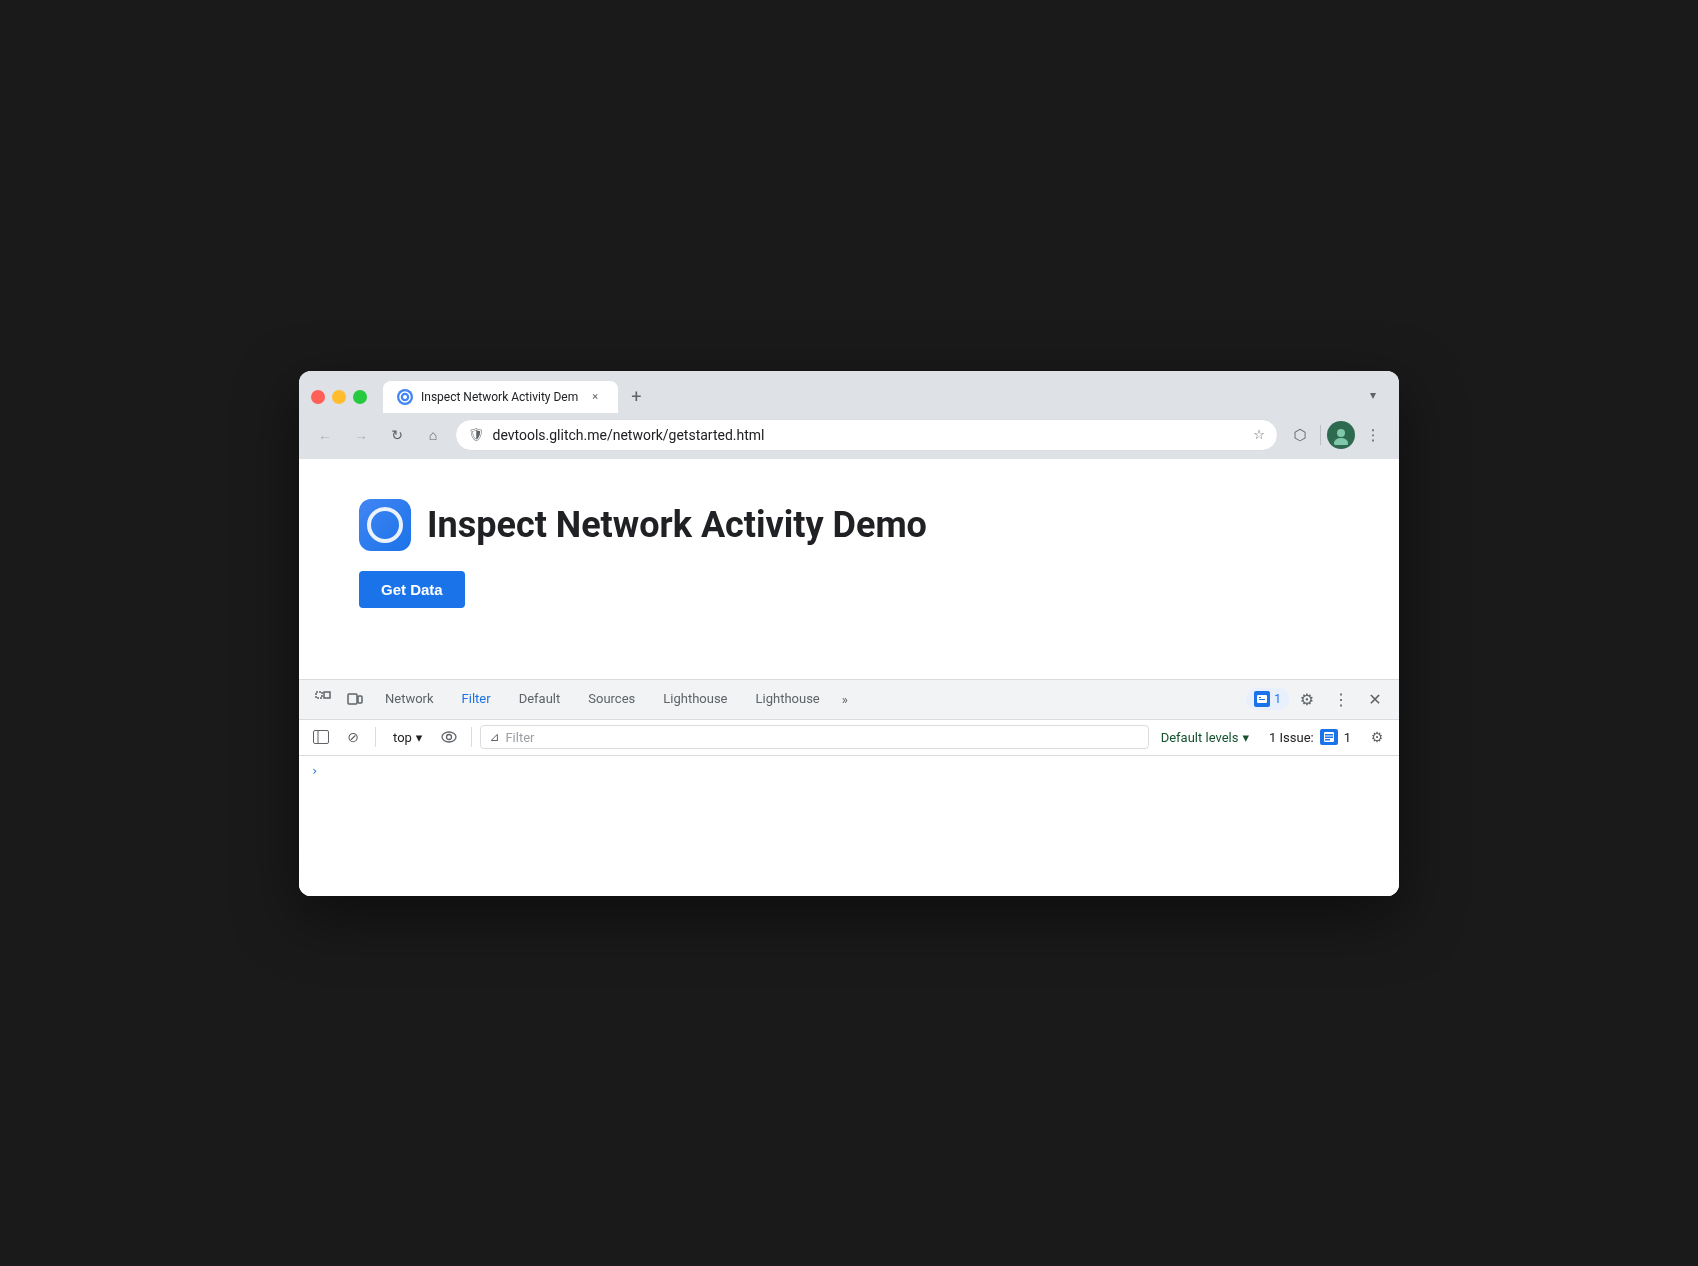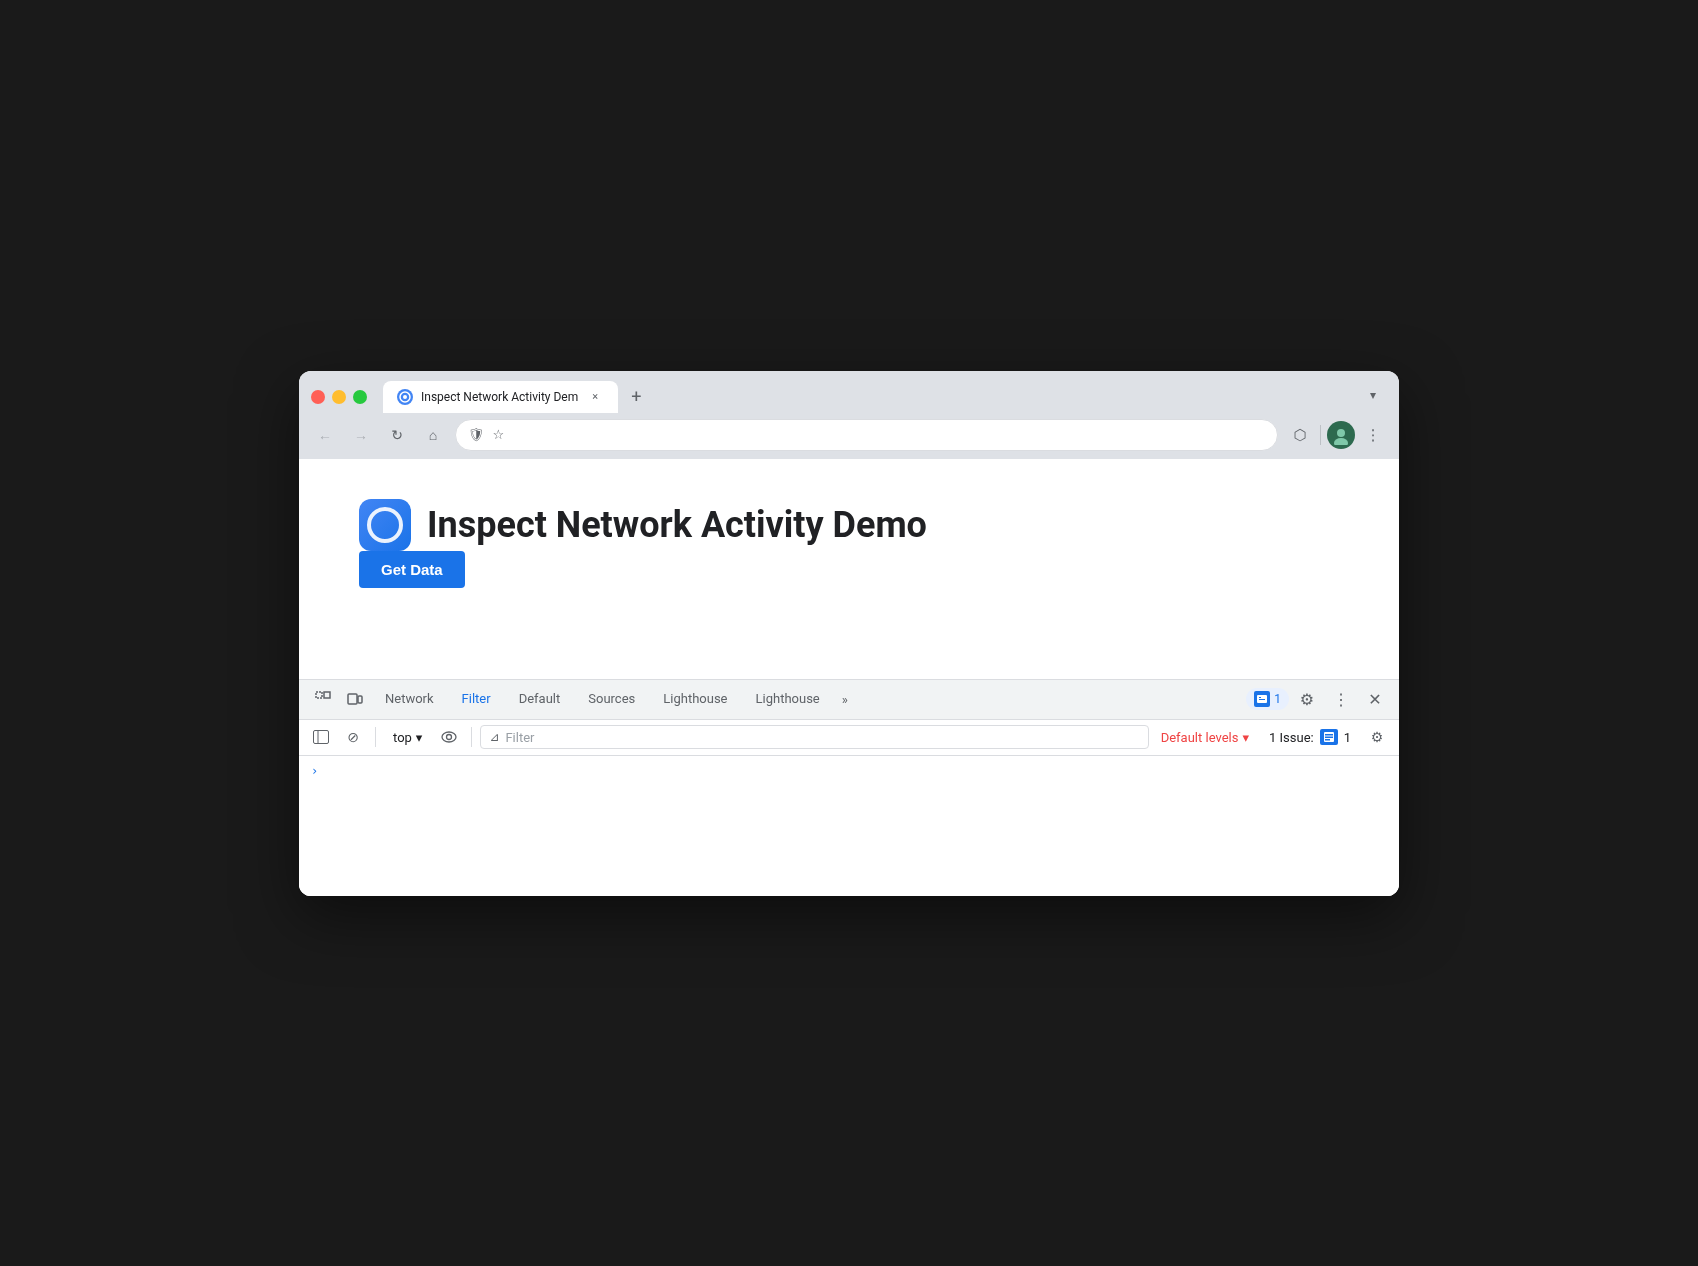--- a/index.html
+++ b/index.html
@@ -214,20 +214,21 @@
       background: #fff;
       padding: 40px 60px 30px 60px;
       flex: 1;
       min-height: 220px;
     }
 
     .page-heading {
       display: flex;
       align-items: center;
       gap: 16px;
+      margin-bottom: 20px;
     }
 
     .chrome-logo {
       width: 52px;
       height: 52px;
       border-radius: 12px;
       background: linear-gradient(135deg, #4285f4, #1a73e8);
       display: flex;
       align-items: center;
       justify-content: center;
@@ -420,21 +421,21 @@
       color: #5f6368;
     }
 
     .levels-selector {
       display: flex;
       align-items: center;
       gap: 4px;
       padding: 3px 8px;
       border-radius: 4px;
       font-size: 13px;
-      color: #ef4444;
+      color: #14532d;
       cursor: pointer;
       white-space: nowrap;
     }
 
     .console-issues-badge {
       display: flex;
       align-items: center;
       gap: 4px;
       padding: 3px 8px;
       font-size: 13px;
@@ -501,20 +502,21 @@
   </div>
 
   <div class="address-bar-row">
     <div class="nav-btn disabled">←</div>
     <div class="nav-btn disabled">→</div>
     <div class="nav-btn">↻</div>
     <div class="nav-btn">⌂</div>
 
     <div class="address-bar">
       <span class="address-icon">🛡</span>
+      <span class="address-text">devtools.glitch.me/network/getstarted.html</span>
       <span class="address-icon">☆</span>
     </div>
 
     <div class="address-actions">
       <div class="addr-action-btn">⬡</div>
       <div class="separator"></div>
       <div class="profile-icon">
         <svg width="20" height="20" viewBox="0 0 20 20">
           <ellipse cx="10" cy="8" rx="4" ry="4" fill="#7fc8a9"></ellipse>
           <ellipse cx="10" cy="18" rx="7" ry="5" fill="#7fc8a9"></ellipse>

